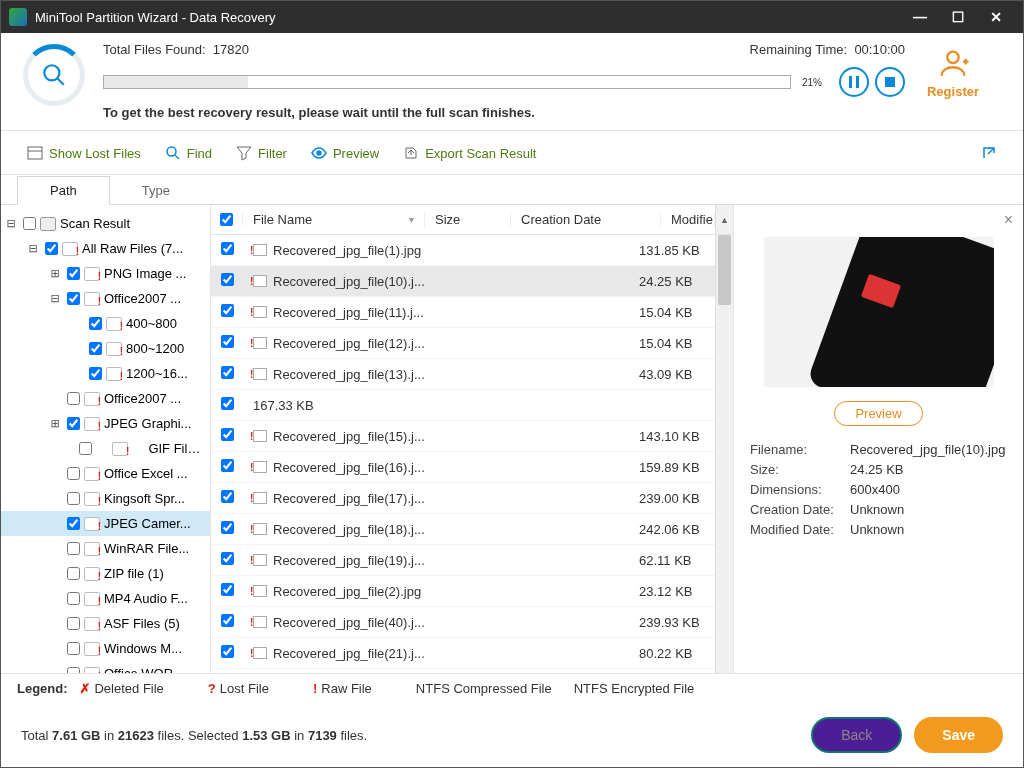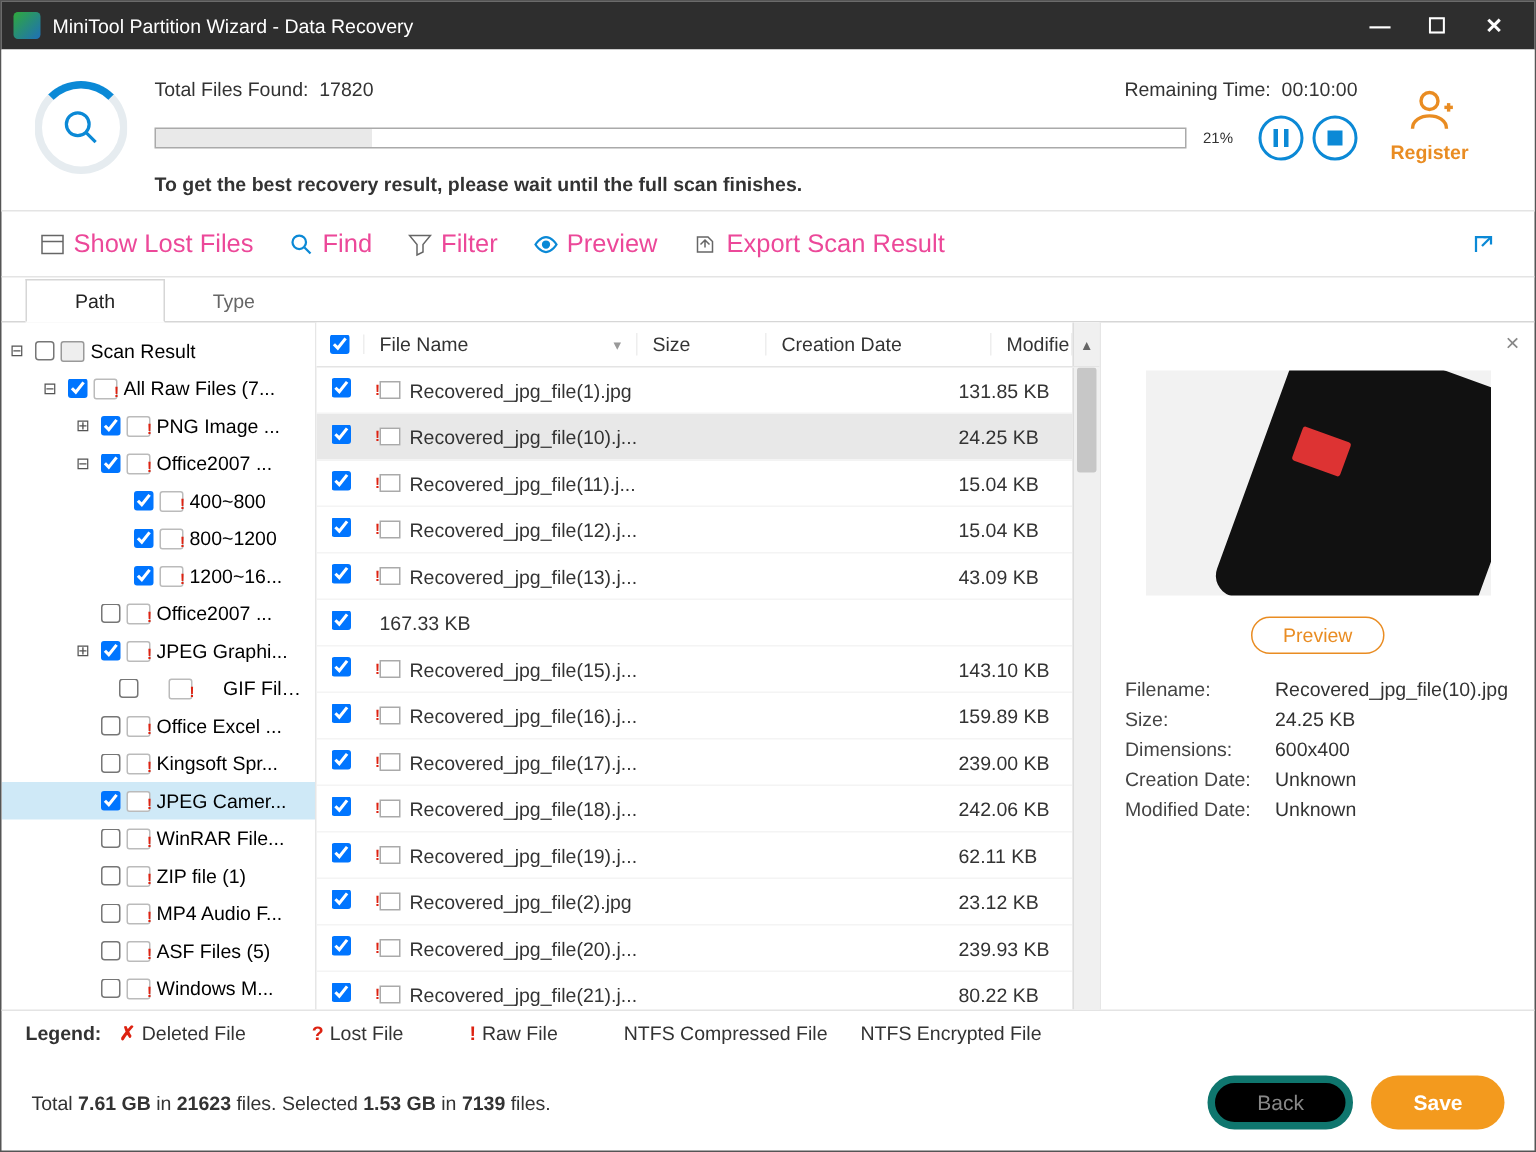--- a/index.html
+++ b/index.html
@@ -2,37 +2,37 @@
 <html><head>
 <meta charset="utf-8">
 <style>
 * { box-sizing: border-box; margin: 0; padding: 0; font-family: "Segoe UI", Arial, sans-serif; }
 html, body { width: 1024px; height: 768px; overflow: hidden; background: #fff; }
 .window { width: 1024px; height: 768px; background: #fff; border: 1px solid #555; display: flex; flex-direction: column; }
 .titlebar { height: 32px; background: #2e2e2e; color: #fff; display: flex; align-items: center; padding: 0 8px; }
 .titlebar .logo { width: 18px; height: 18px; background: linear-gradient(135deg,#2fa93c,#1e6fb8); border-radius: 3px; margin-right: 8px; }
 .titlebar .title { font-size: 13px; flex: 1; }
 .titlebar .winctl { width: 38px; height: 32px; display: flex; align-items: center; justify-content: center; cursor: pointer; font-size: 14px; font-weight: bold;}
-.scanhdr { background: #fff; padding: 19px 22px 10px 22px; display: flex; align-items: flex-start; border-bottom: 1px solid #e4e4e4; }
+.scanhdr { background: #fff; padding: 9px 22px 10px 22px; display: flex; align-items: flex-start; border-bottom: 1px solid #e4e4e4; }
 .scanhdr .spinner { width: 62px; height: 62px; border: 5px solid #e6ecf0; border-top-color: #0b89d6; border-radius: 50%; display:flex; align-items:center; justify-content:center; margin-right: 18px; margin-top:2px; position:relative;}
 .scanhdr .spinner svg { width: 26px; height: 26px; }
 .scanhdr .col { flex: 1; }
 .scanhdr .stats { display: flex; font-size: 13px; color: #333; }
 .scanhdr .stats .left { flex: 1; }
 .scanhdr .pbrow { display: flex; align-items: center; margin: 10px 0 8px 0; }
 .scanhdr .pbar { flex: 1; height: 14px; border: 1px solid #aaa; background: #fff; position: relative; }
 .scanhdr .pbar .fill { position:absolute; left:0; top:0; bottom:0; width:21%; background:#e9e9e9;}
 .scanhdr .pct { width: 42px; text-align: center; font-size: 10px; color: #333; }
 .scanhdr .rbtn { width: 30px; height: 30px; border: 2px solid #0b89d6; border-radius: 50%; margin-left: 6px; display:flex; align-items:center; justify-content:center; cursor:pointer; color:#0b89d6;}
 .scanhdr .hint { font-size: 13px; font-weight: bold; color: #333; margin-top: 6px;}
 .regcol { width: 96px; text-align: center; }
 .regcol svg { width: 34px; height: 34px; display:block; margin: 4px auto 4px; }
 .regcol .reglabel { font-size: 13px; font-weight: bold; color: #e98c22; }
 .toolbar { height: 44px; display: flex; align-items: center; padding: 0 14px; border-bottom: 1px solid #e4e4e4; }
-.toolbar .tbtn { display: flex; align-items: center; font-size: 17px; color: #ec4899; padding: 6px 12px; cursor: pointer; border-radius: 3px;}
+.toolbar .tbtn { display: flex; align-items: flex-end; font-size: 13px; color: #4d7c0f; padding: 6px 12px; cursor: pointer; border-radius: 3px;}
 .toolbar .tbtn svg { width: 16px; height: 16px; margin-right: 6px; }
 .toolbar .spacer { flex: 1; }
 .tabs { height: 30px; display: flex; align-items: flex-end; padding-left: 16px; font-size: 13px; border-bottom: 1px solid #d6d6d6; }
 .tabs .tab { padding: 6px 32px; color: #666; cursor:pointer; }
 .tabs .tab.active { border: 1px solid #d6d6d6; border-bottom-color: #fff; background: #fff; color:#222; position:relative; top:1px; }
 .content { flex: 1; display: flex; min-height: 0; }
 .tree { width: 210px; border-right: 1px solid #e6e6e6; overflow-y: auto; font-size: 13px; padding: 6px 0;}
 .tree .node { display:flex; align-items:center; height: 25px; padding-right: 6px; white-space: nowrap; cursor:pointer;}
 .tree .node.selected { background: #cfe9f7; }
 .tree .exp { width: 12px; text-align:center; font-size:11px; color:#555; display:inline-block; margin-right:2px;}
@@ -74,21 +74,21 @@
 .legend b { margin-right: 12px;}
 .legend span { margin-right: 22px; display:inline-flex; align-items:center;}
 .legend .x { color:#d21; font-weight:bold; margin-right:4px;}
 .legend .q { color:#d21; font-weight:bold; margin-right:4px;}
 .legend .e { color:#d21; font-weight:bold; margin-right:4px;}
 .footer { height:64px; display:flex; align-items:center; padding: 0 20px;}
 .footer .stats { font-size:13px; color:#333;}
 .footer .stats b { font-weight:bold;}
 .footer .spacer { flex:1;}
 .footer button { height:36px; border-radius:18px; padding:0 28px; font-size:14px; cursor:pointer; margin-left:12px;}
-.footer .back { background:#000000; border:5px solid #0f766e; color:#888;}
+.footer .back { background:#4c1d95; border:2px solid #0f766e; color:#888;}
 .footer .save { background:#f39a1e; border:none; color:#fff; font-weight:bold;}
 input[type=checkbox]{ width:13px; height:13px;}
 </style>
 </head>
 <body>
 
 <div class="window">
   <div class="titlebar">
     <div class="logo"></div>
     <div class="title">MiniTool Partition Wizard - Data Recovery</div>
@@ -414,21 +414,21 @@
               <div class="c name">
                 <span class="fico"></span>
                 <span>Recovered_jpg_file(2).jpg</span>
               </div>
               <div class="c size">23.12 KB</div>
             </div>
             <div class="row">
               <div class="c chk"><input type="checkbox" checked="" style=""></div>
               <div class="c name">
                 <span class="fico"></span>
-                <span>Recovered_jpg_file(20).j...</span>
+                <span>Recovered_jpg_file(40).j...</span>
               </div>
               <div class="c size">239.93 KB</div>
             </div>
             <div class="row">
               <div class="c chk"><input type="checkbox" checked="" style=""></div>
               <div class="c name">
                 <span class="fico"></span>
                 <span>Recovered_jpg_file(21).j...</span>
               </div>
               <div class="c size">80.22 KB</div>

